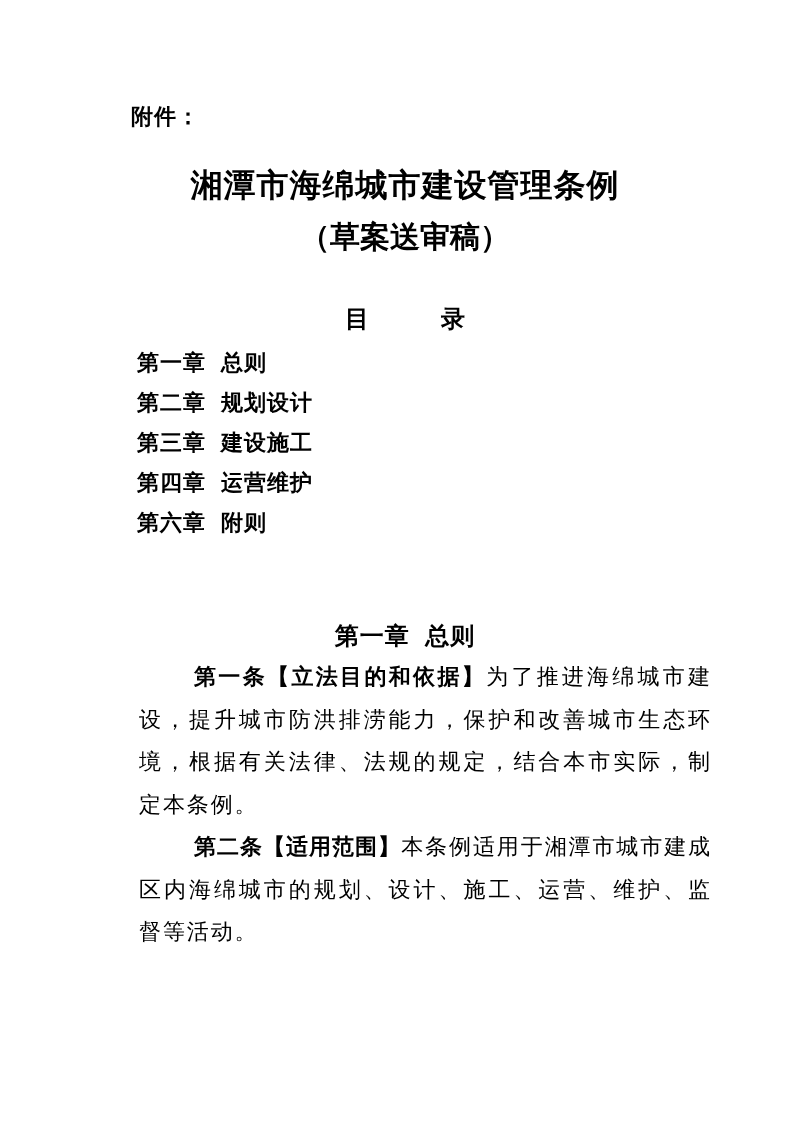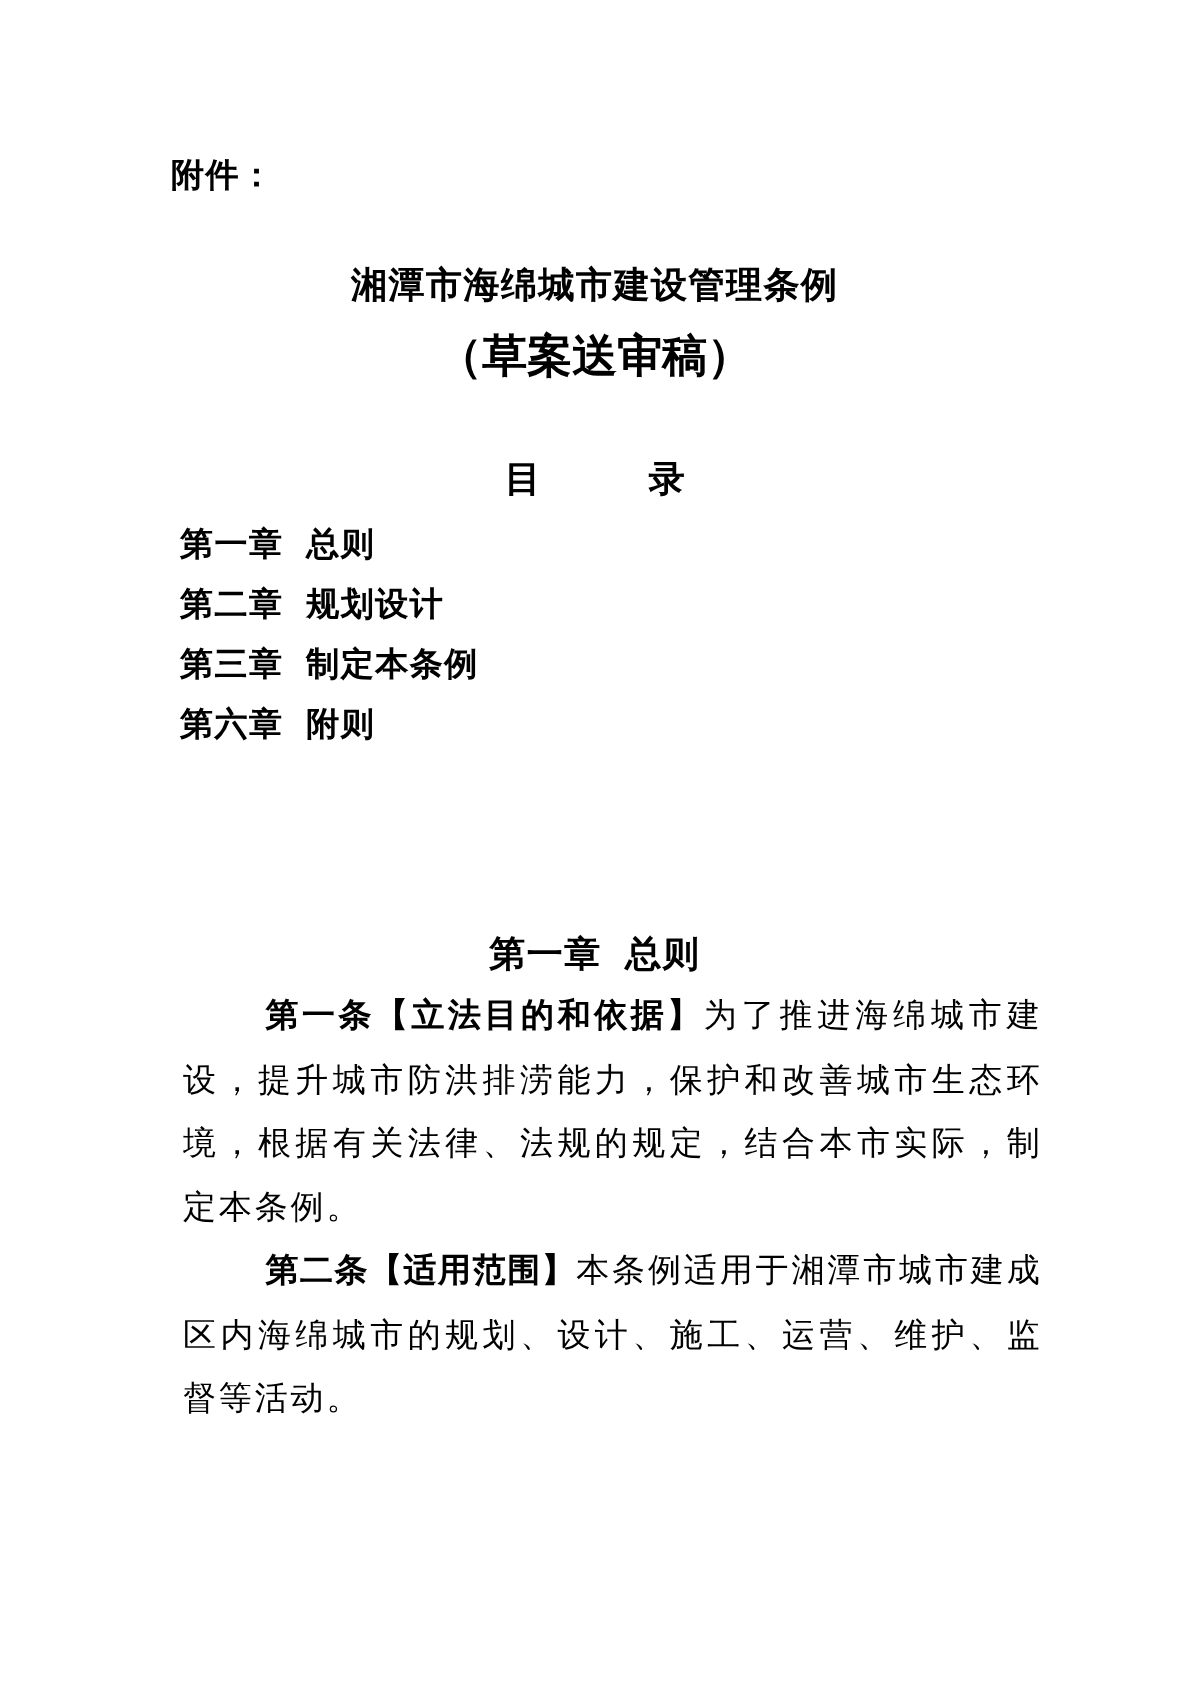--- a/index.html
+++ b/index.html
@@ -12,39 +12,40 @@
     height: 1122px;
     position: relative;
     overflow: hidden;
     color: #000;
     font-family: "Liberation Serif", "DejaVu Serif", serif;
   }
   .page {
     position: absolute;
     inset: 0;
     background: #ffffff;
+    margin-left: 17px;
   }
   .hei {
     font-family: "Liberation Sans", "DejaVu Sans", sans-serif;
   }
   .attachment {
     position: absolute;
     left: 114px;
     top: 102px;
     font-size: 22px;
     font-weight: 700;
     letter-spacing: 1px;
   }
   .doc-title {
     position: absolute;
     left: 0;
     right: 0;
-    top: 174px;
+    top: 164px;
     text-align: center;
-    font-size: 24px;
+    font-size: 32px;
     font-weight: 700;
     letter-spacing: 1px;
     font-family: "Liberation Serif", "DejaVu Serif", serif;
   }
   .doc-subtitle {
     position: absolute;
     left: 0;
     right: 0;
     top: 217px;
     text-align: center;
@@ -121,21 +122,22 @@
   <div class="doc-subtitle">（草案送审稿）</div>
 
   <div class="toc-heading hei">
     <span>目</span>
     <span>录</span>
   </div>
 
   <div class="toc-list hei">
     <div class="toc-item">第一章 总则</div>
     <div class="toc-item">第二章 规划设计</div>
-    <div class="toc-item">第三章 制定本条例</div>
+    <div class="toc-item">第三章 建设施工</div>
+    <div class="toc-item">第四章 运营维护</div>
     <div class="toc-item">第六章 附则</div>
   </div>
 
   <div class="chapter-heading hei">第一章 总则</div>
 
   <div class="body-text">
     <p class="article"><span class="article-lead">第一条【立法目的和依据】</span><span>为了推进海绵城市建设，提升城市防洪排涝能力，保护和改善城市生态环境，根据有关法律、法规的规定，结合本市实际，制定本条例。</span></p>
     <p class="article"><span class="article-lead">第二条【适用范围】</span><span>本条例适用于湘潭市城市建成区内海绵城市的规划、设计、施工、运营、维护、监督等活动。</span></p>
   </div>
 

